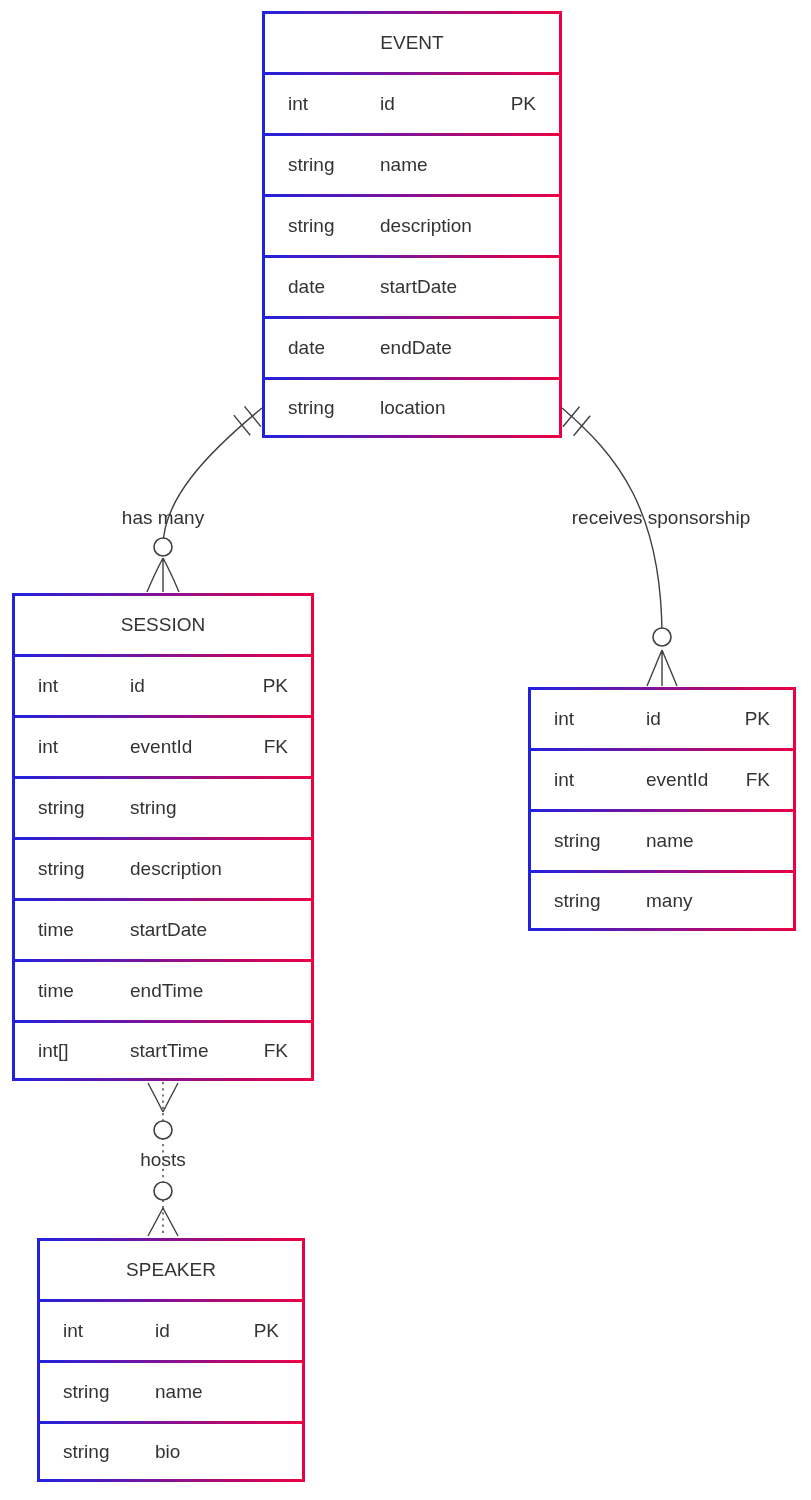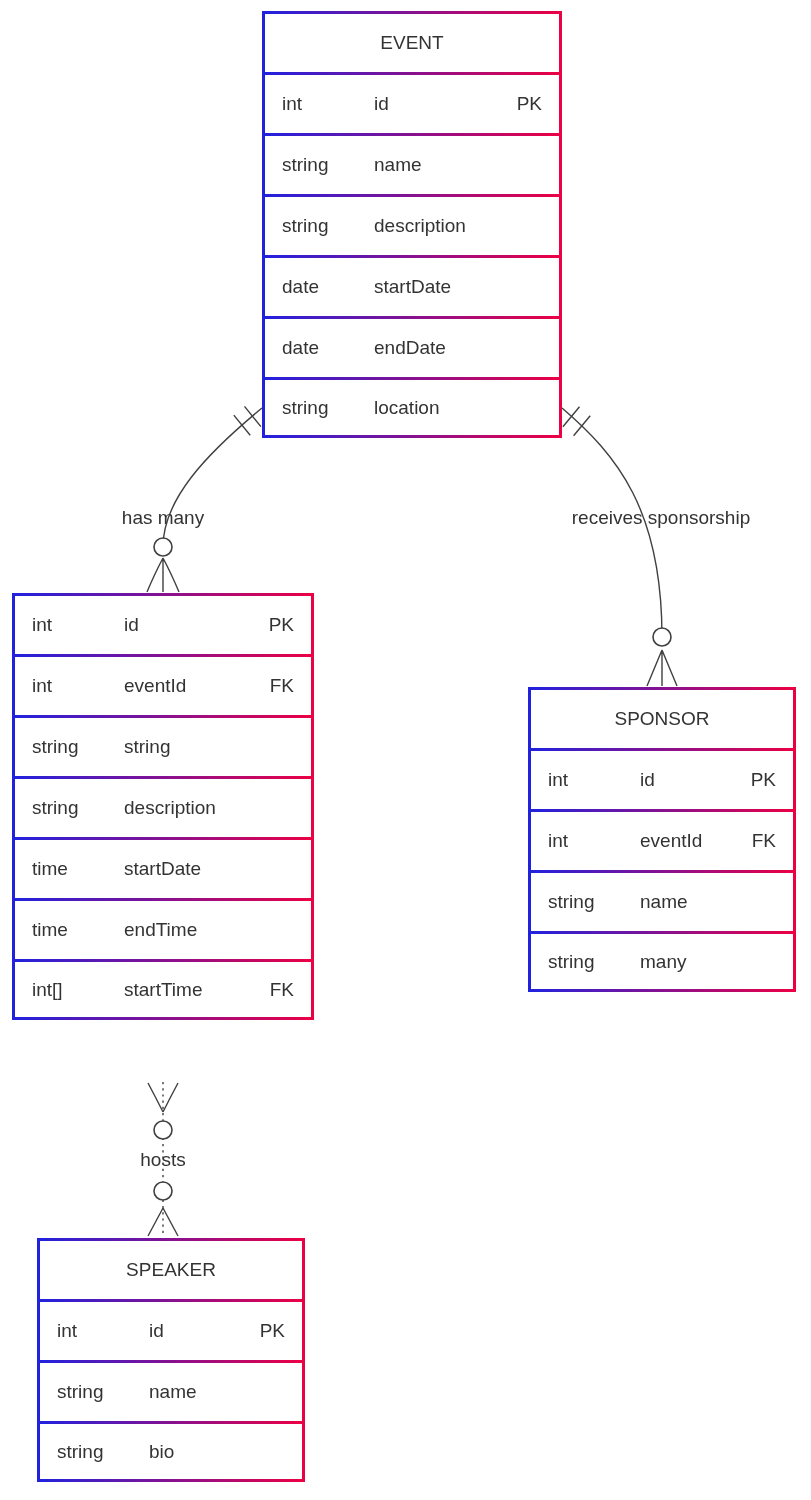--- a/index.html
+++ b/index.html
@@ -52,21 +52,21 @@
   .entity {
     position: absolute;
     box-sizing: border-box;
   }
   .erow {
     box-sizing: border-box;
     height: 61px;
     background: #ffffff;
     display: flex;
     align-items: center;
-    padding: 0 17px;
+    padding: 0 23px;
     border: 3px solid transparent;
     border-bottom-width: 0;
     border-image: linear-gradient(90deg, #2122de, #ec0044) 1;
     font-size: 19px;
     color: #333333;
     white-space: nowrap;
   }
   .erow:last-child {
     border-bottom-width: 3px;
   }
@@ -151,20 +151,23 @@
       <span class="akey"></span>
     </div>
     <div class="erow">
       <span class="atype">string</span>
       <span class="aname">location</span>
       <span class="akey"></span>
     </div>
   </div>
 
   <div class="entity" style="left:12px; top:593px; width:302px;">
+    <div class="erow header">
+      <span>SESSION</span>
+    </div>
     <div class="erow">
       <span class="atype">int</span>
       <span class="aname">id</span>
       <span class="akey">PK</span>
     </div>
     <div class="erow">
       <span class="atype">int</span>
       <span class="aname">eventId</span>
       <span class="akey">FK</span>
     </div>
@@ -189,23 +192,20 @@
       <span class="akey"></span>
     </div>
     <div class="erow">
       <span class="atype">int[]</span>
       <span class="aname">startTime</span>
       <span class="akey">FK</span>
     </div>
   </div>
 
   <div class="entity" style="left:528px; top:687px; width:268px;">
-    <div class="erow header">
-      <span>SPONSOR</span>
-    </div>
     <div class="erow">
       <span class="atype">int</span>
       <span class="aname">id</span>
       <span class="akey">PK</span>
     </div>
     <div class="erow">
       <span class="atype">int</span>
       <span class="aname">eventId</span>
       <span class="akey">FK</span>
     </div>

